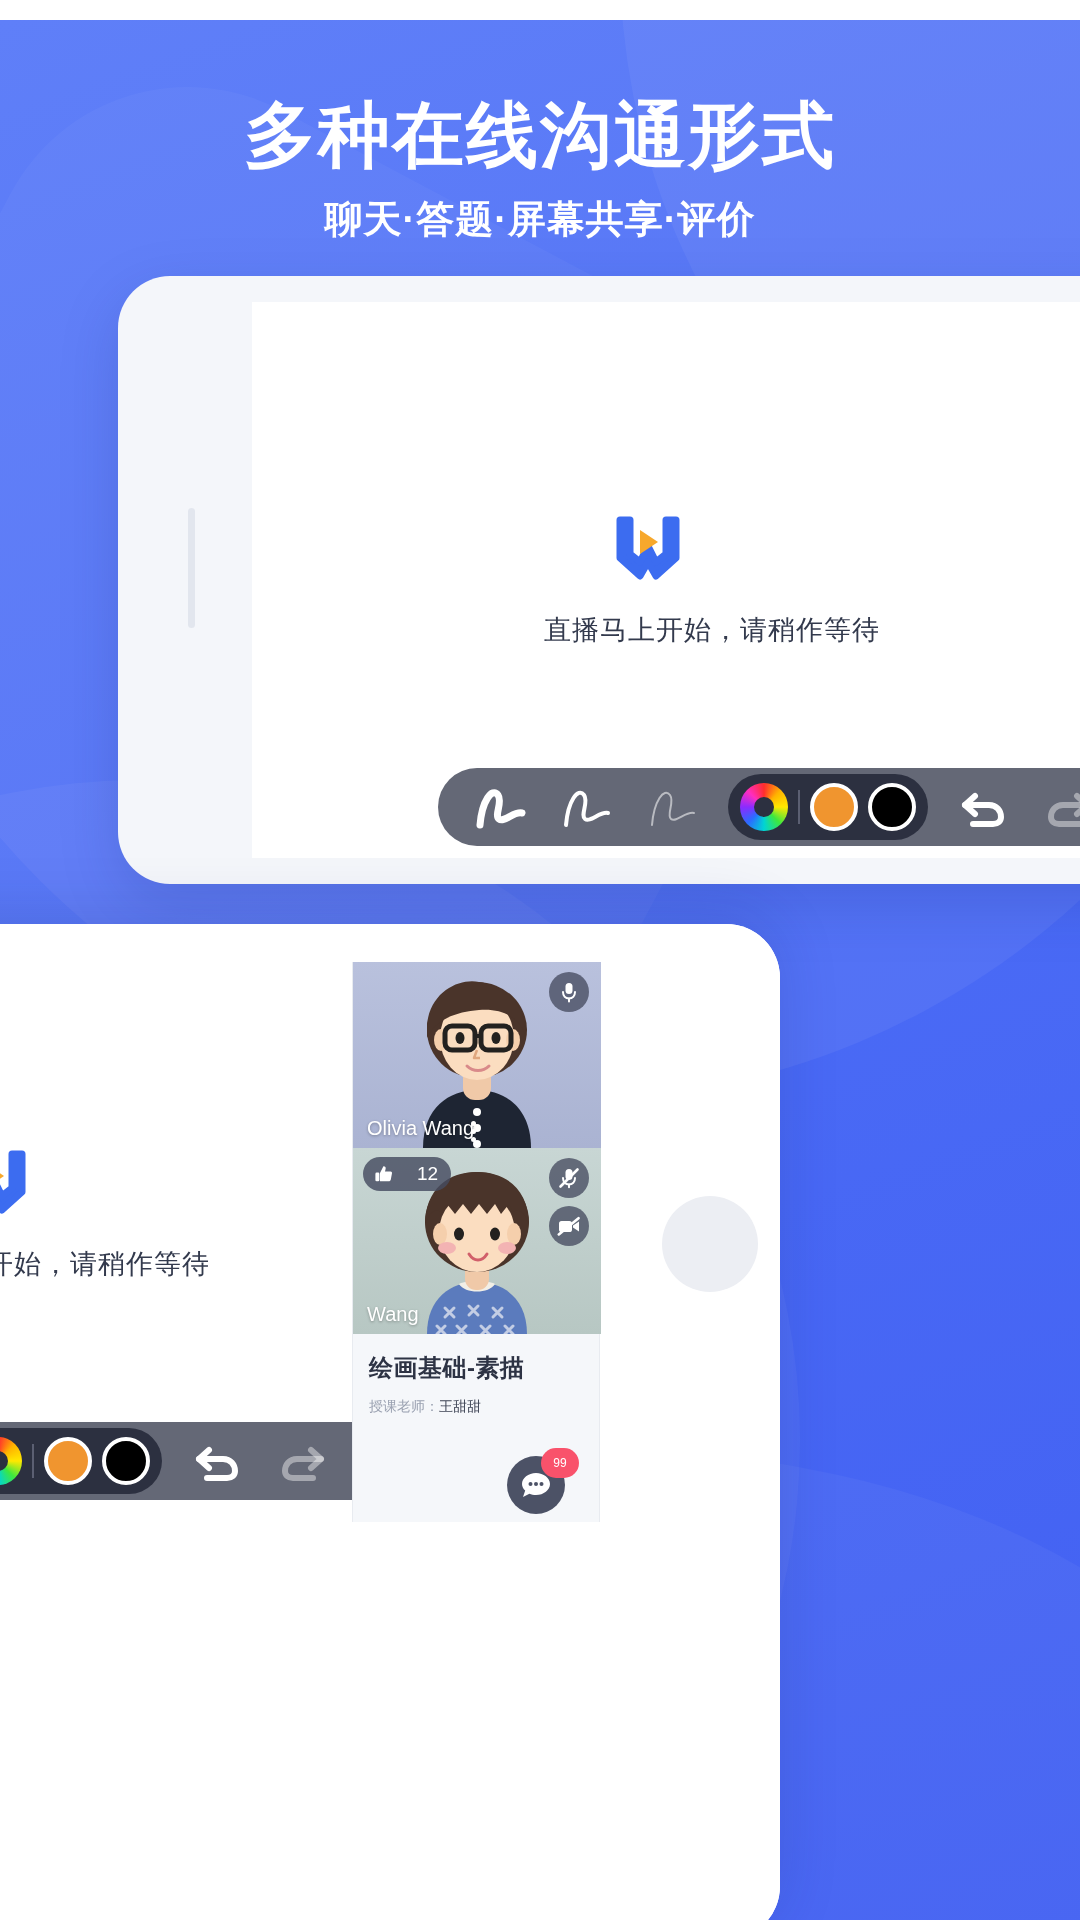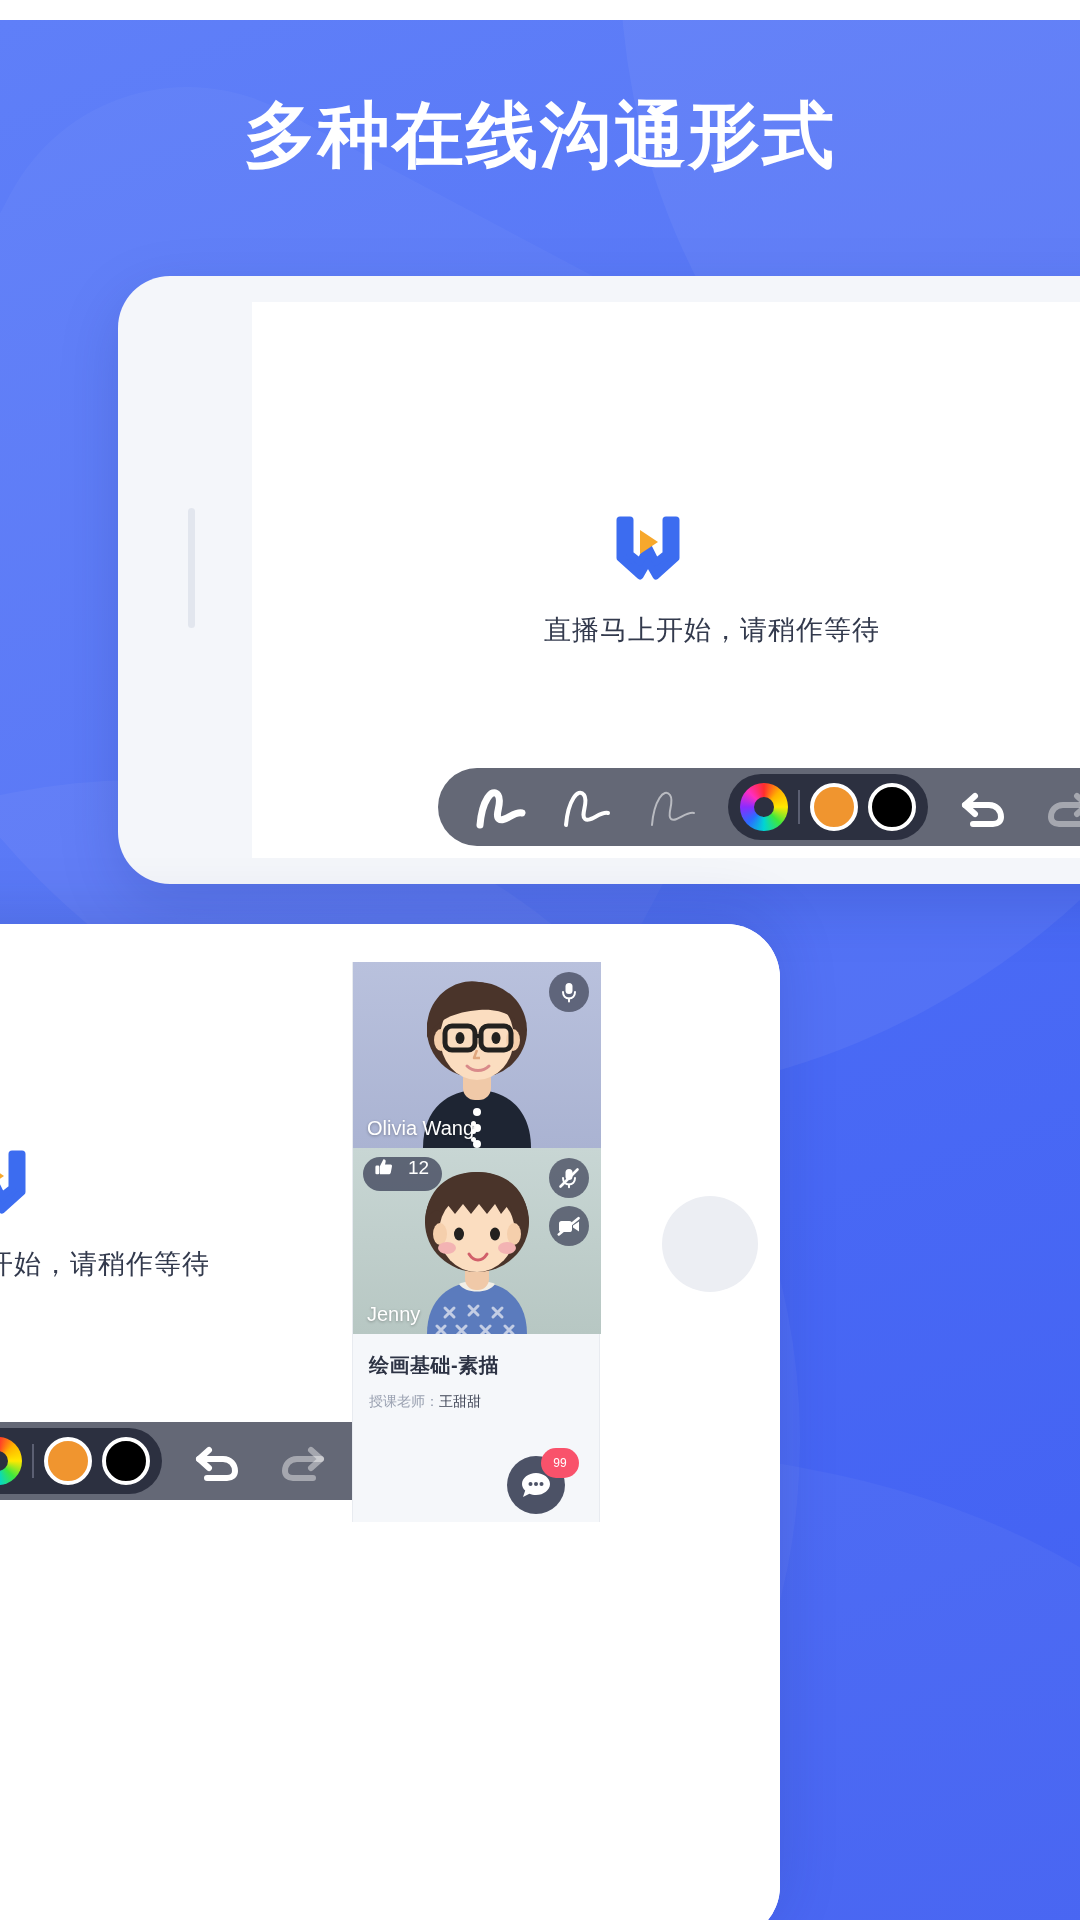--- a/index.html
+++ b/index.html
@@ -220,30 +220,30 @@
   }
   .ico-mic   { right: 12px; top: 10px; }
   .ico-mute  { right: 12px; top: 10px; }
   .ico-cam   { right: 12px; top: 58px; }
 
   .like-badge {
     position: absolute; left: 10px; top: 9px;
     height: 34px; border-radius: 17px;
     background: rgba(70,76,96,0.82);
     color: #fff; font-size: 19px;
-    display: flex; align-items: flex-start; gap: 14px;
+    display: flex; align-items: center; gap: 23px;
     padding: 0 13px 0 11px;
   }
 
   .course {
     position: absolute; left: 0; top: 372px;
     width: 248px; padding: 18px 16px 0 16px;
   }
   .course-title {
-    font-size: 20px; color: #2d3344; font-weight: bold; letter-spacing: .5px;
+    font-size: 24px; color: #2d3344; font-weight: bold; letter-spacing: .5px;
   }
   .course-teacher {
     margin-top: 14px; font-size: 14px; color: #9aa1b1;
   }
   .course-teacher b { color: #3d4354; font-weight: normal; }
 
   .chat-fab {
     position: absolute; left: 154px; top: 494px;
     width: 58px; height: 58px; border-radius: 50%;
     background: #4c5266;
@@ -268,20 +268,21 @@
 <div id="page">
 
   <div class="swoosh sw1"></div>
   <div class="swoosh sw2"></div>
   <div class="swoosh sw5"></div>
   <div class="swoosh sw3"></div>
   <div class="swoosh sw4"></div>
 
   <div class="header">
     <div class="title">多种在线沟通形式</div>
+    <div class="subtitle">聊天·答题·屏幕共享·评价</div>
   </div>
 
   <div class="tablet">
     <div class="tablet-notch"></div>
     <div class="tablet-screen">
 
       <svg class="tablet-logo" viewBox="0 0 72 72">
         <path d="M8 8 L8 46 L28 64 L36 50 L44 64 L64 46 L64 8 L54 8 L54 42 L44 50 L36 34 L28 50 L18 42 L18 8 Z" fill="#3c6cf0" stroke="#3c6cf0" stroke-width="7" stroke-linejoin="round"></path>
         <path d="M28 18 L46 30 L28 42 Z" fill="#f7a82c"></path>
       </svg>
@@ -465,21 +466,21 @@
           </div>
 
           <div class="round-ico ico-cam">
             <svg width="24" height="20" viewBox="0 0 24 20">
               <rect x="2" y="5" width="13" height="11" rx="2.6" fill="#ffffff"></rect>
               <path d="M16 9.5 L22 5.6 L22 15.4 L16 11.5 Z" fill="#ffffff"></path>
               <line x1="1.8" y1="18.4" x2="21.5" y2="2.2" stroke="#ffffff" stroke-width="2.6" stroke-linecap="round"></line>
             </svg>
           </div>
 
-          <div class="tile-name">Jenny</div>
+          <div class="tile-name">Wang</div>
         </div>
 
         <div class="course">
           <div class="course-title">绘画基础-素描</div>
           <div class="course-teacher">
             <span>授课老师：</span><b>王甜甜</b>
           </div>
         </div>
 
         <div class="chat-fab">

